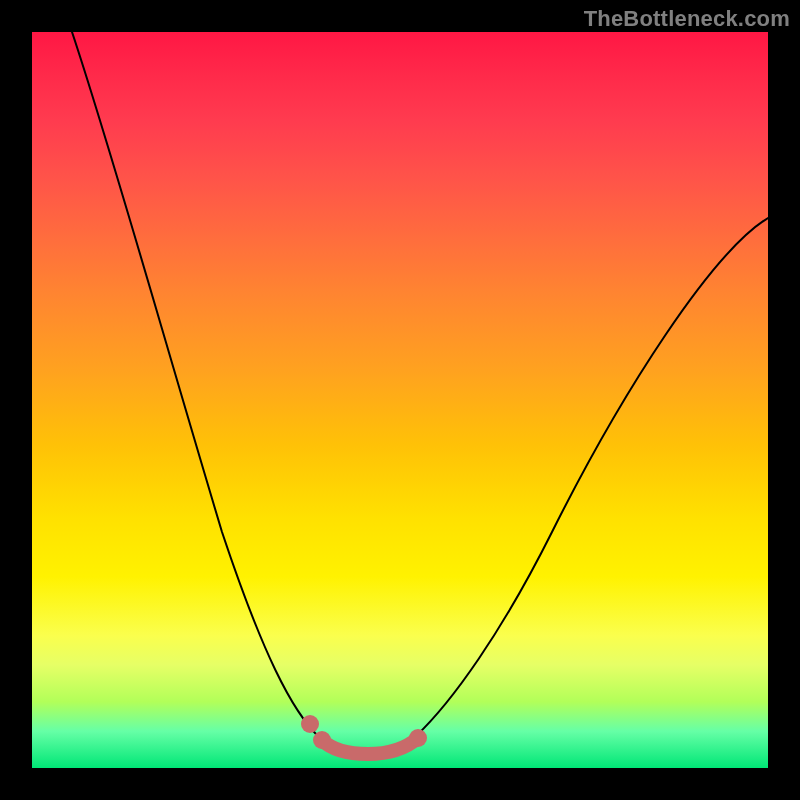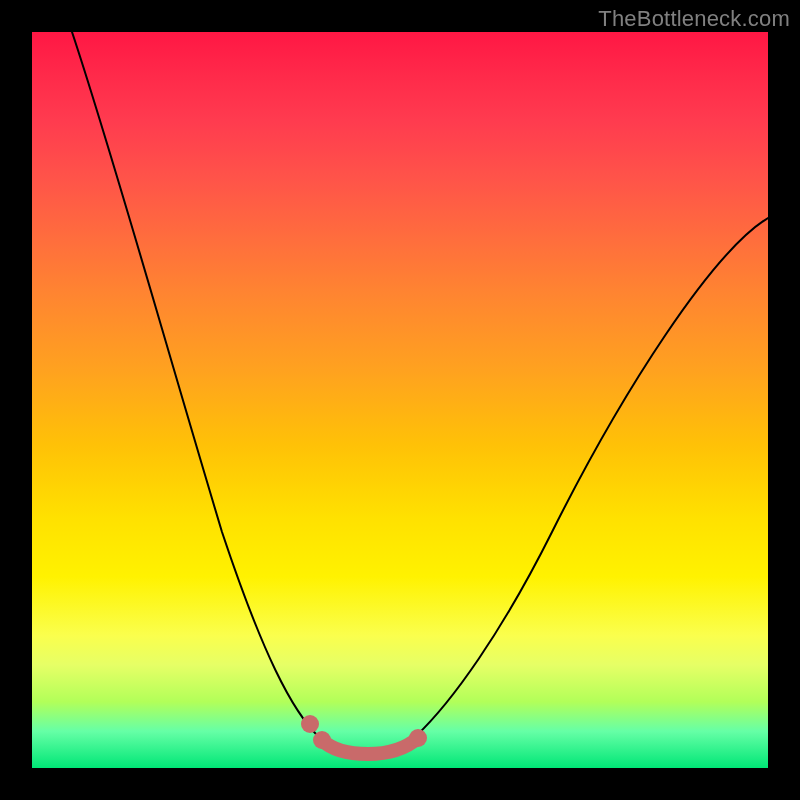--- a/index.html
+++ b/index.html
@@ -45,21 +45,21 @@
       #66ffa6 95%,
       #00e676 100%
     );
   }
   .watermark {
     position: absolute;
     top: 6px;
     right: 10px;
     color: #808080;
     font-size: 22px;
-    font-weight: 400;
+    font-weight: 700;
     letter-spacing: 0.2px;
     user-select: none;
   }
   .curve {
     position: absolute;
     inset: 0;
   }
   .curve path {
     fill: none;
     stroke: #000;

